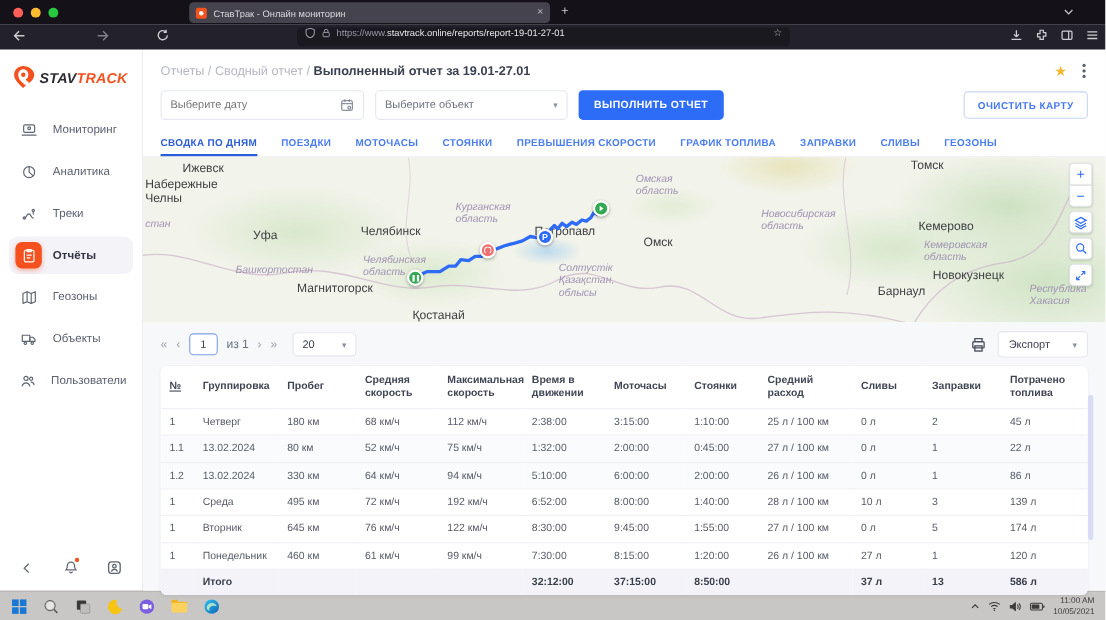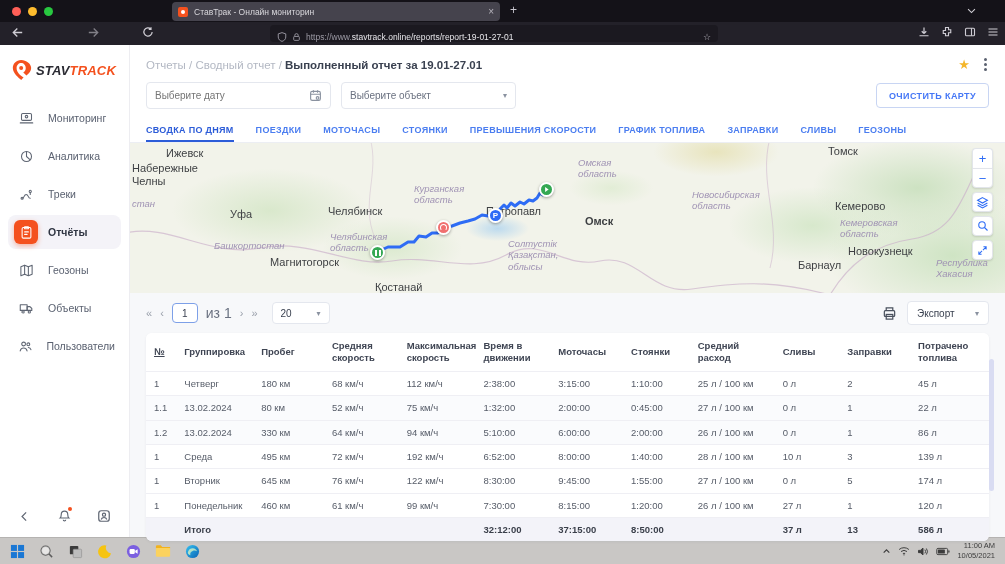--- a/index.html
+++ b/index.html
@@ -17,21 +17,21 @@
   .btab .fav { width:10px; height:10px; border-radius:2px; background:#f4511e; display:flex; align-items:center; justify-content:center; }
   .btab .fav i { width:4px; height:4px; background:#fff; border-radius:50%; }
   .btab .ttl { color:#d9d8dd; font-size:8.5px; white-space:nowrap; overflow:hidden; flex:1;
     -webkit-mask-image:linear-gradient(90deg,#000 80%,transparent); mask-image:linear-gradient(90deg,#000 80%,transparent); }
   .btab .cls { color:#b6b4bc; font-size:10px; line-height:1; }
   .newtab { position:absolute; left:510px; top:3px; color:#c9c7cf; font-size:12px; }
   .tabchev { position:absolute; right:28px; top:5px; }
   .toolbar { height:23px; background:#232129; position:relative; display:flex; align-items:center; flex:0 0 23px; }
   .navbtn { position:absolute; top:4px; color:#cfcdd4; }
   .urlfield { position:absolute; left:270px; top:3px; width:448px; height:17px; background:#1b1920; border-radius:4px;
-    display:flex; align-items:flex-end; padding:0 7px; gap:5px; }
+    display:flex; align-items:flex-start; padding:0 7px; gap:5px; }
   .urltext { font-size:8.5px; color:#e7e6ea; white-space:nowrap; overflow:hidden; flex:1; }
   .urltext .scheme { color:#9b99a3; }
   .urlstar { color:#b7b5bd; font-size:9px; }
   .tool-right { position:absolute; right:6px; top:4px; display:flex; gap:11px; align-items:center; }
   .icn { color:#cfcdd4; display:inline-flex; }
 
   
   .app { flex:1 1 auto; display:flex; min-height:0; background:#fff; }
   .sidebar { width:130px; background:#fff; border-right:1px solid #ededf1; display:flex; flex-direction:column; flex:0 0 130px; }
   .logo { display:flex; align-items:center; gap:4px; padding:14px 10px 16px 12px; }
@@ -100,21 +100,21 @@
     display:flex; align-items:center; justify-content:center; font-size:13px; box-shadow:0 1px 2px rgba(0,0,0,.12); }
   .mapbtn.join-top { border-radius:4px 4px 0 0; margin-bottom:-4px; border-bottom:none; }
   .mapbtn.join-bot { border-radius:0 0 4px 4px; }
 
   
   .lower { flex:1; background:#f7f8fa; position:relative; min-height:0; }
   .pag-row { display:flex; align-items:center; gap:8px; padding:8px 16px; }
   .pag-ar { color:#9aa0ab; font-size:11px; cursor:pointer; }
   .pag-input { width:26px; height:20px; border:1px solid #7da0e8; border-radius:4px; text-align:center; font-size:10px;
     color:#3a4150; background:#fff; display:flex; align-items:center; justify-content:center; }
-  .pag-of { font-size:14px; color:#6a7180; }
+  .pag-of { font-size:11px; color:#6a7180; }
   .pag-size { width:58px; height:22px; border:1px solid #e4e7ee; border-radius:4px; background:#fff; display:flex;
     align-items:center; justify-content:space-between; padding:0 8px; font-size:10px; color:#3a4150; margin-left:6px; }
   .pag-right { margin-left:auto; display:flex; align-items:center; gap:10px; }
   .export { width:82px; height:24px; border:1px solid #e4e7ee; border-radius:4px; background:#fff; display:flex;
     align-items:center; justify-content:space-between; padding:0 9px; font-size:10px; color:#3a4150; }
   .print { color:#4a515e; }
 
   .table-card { margin:0 16px; background:#fff; border-radius:6px; box-shadow:0 1px 3px rgba(20,30,60,.06); overflow:hidden; }
   table { width:100%; border-collapse:collapse; table-layout:fixed; }
   th { font-size:9.5px; color:#3f4553; text-align:left; font-weight:bold; padding:7px 8px; background:#fff; line-height:1.25; vertical-align:middle; }
@@ -343,20 +343,21 @@
                 <rect x="2" y="3" width="12" height="11" rx="2"></rect>
                 <path d="M2 6.5h12M5.5 1.5v3M10.5 1.5v3"></path>
                 <circle cx="10.5" cy="11" r="1.6"></circle>
               </svg>
             </span>
         </div>
         <div class="field obj">
           <span>Выберите объект</span>
           <span class="chev">▾</span>
         </div>
+        <button class="btn-primary">ВЫПОЛНИТЬ ОТЧЕТ</button>
         <button class="btn-outline">ОЧИСТИТЬ КАРТУ</button>
       </div>
 
       <div class="tabs-row" id="tabs-row">
           <div class="tab active">СВОДКА ПО ДНЯМ</div>
           <div class="tab">ПОЕЗДКИ</div>
           <div class="tab">МОТОЧАСЫ</div>
           <div class="tab">СТОЯНКИ</div>
           <div class="tab">ПРЕВЫШЕНИЯ СКОРОСТИ</div>
           <div class="tab">ГРАФИК ТОПЛИВА</div>
@@ -395,21 +396,21 @@
             </div>
           </div>
       <span class="map-city" style="left: 36px; top: 4px;">Ижевск</span>
           <span class="map-city" style="left: 2px; top: 19px;">Набережные
 Челны</span>
           <span class="map-city" style="left: 100px; top: 65px;">Уфа</span>
           <span class="map-city" style="left: 198px; top: 62px;">Челябинск</span>
           <span class="map-city" style="left: 140px; top: 113px;">Магнитогорск</span>
           <span class="map-city" style="left: 245px; top: 138px;">Қостанай</span>
           <span class="map-city" style="left: 356px; top: 62px;">Петропавл</span>
-          <span class="map-city" style="left: 455px; top: 72px; font-weight: bold;">Омск</span>
+          <span class="map-city" style="left: 455px; top: 72px;">Омск</span>
           <span class="map-city" style="left: 698px; top: 2px;">Томск</span>
           <span class="map-city" style="left: 705px; top: 57px;">Кемерово</span>
           <span class="map-city" style="left: 718px; top: 102px;">Новокузнецк</span>
           <span class="map-city" style="left: 668px; top: 116px;">Барнаул</span>
           <span class="map-region" style="left: 2px; top: 55px;">стан</span>
           <span class="map-region" style="left: 84px; top: 97px;">Башкортостан</span>
           <span class="map-region" style="left: 200px; top: 88px;">Челябинская
 область</span>
           <span class="map-region" style="left: 284px; top: 40px;">Курганская
 область</span>

